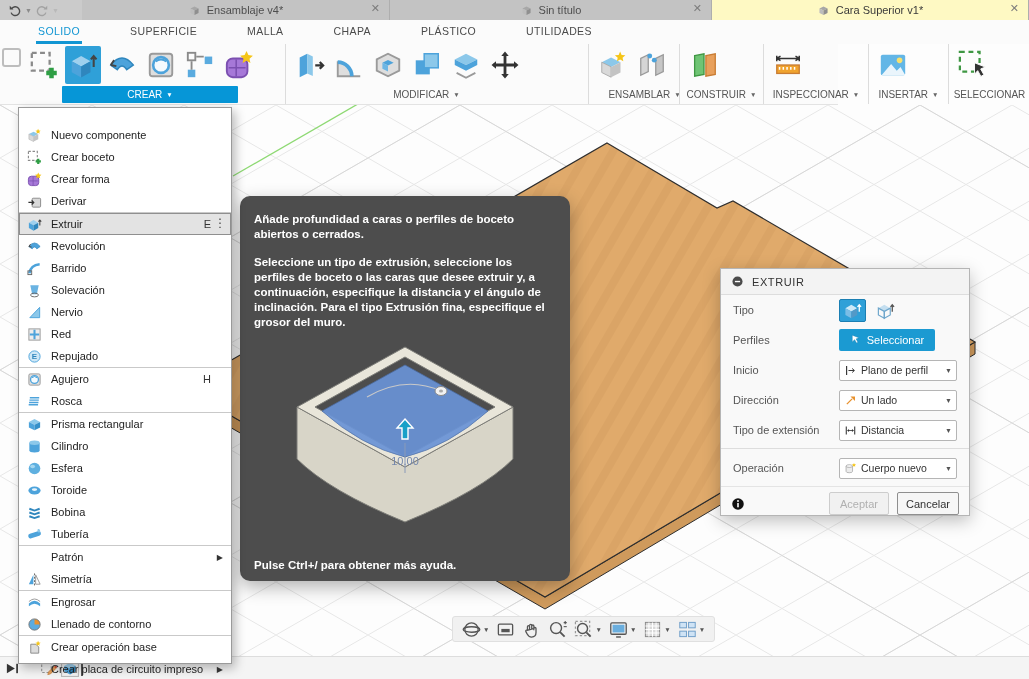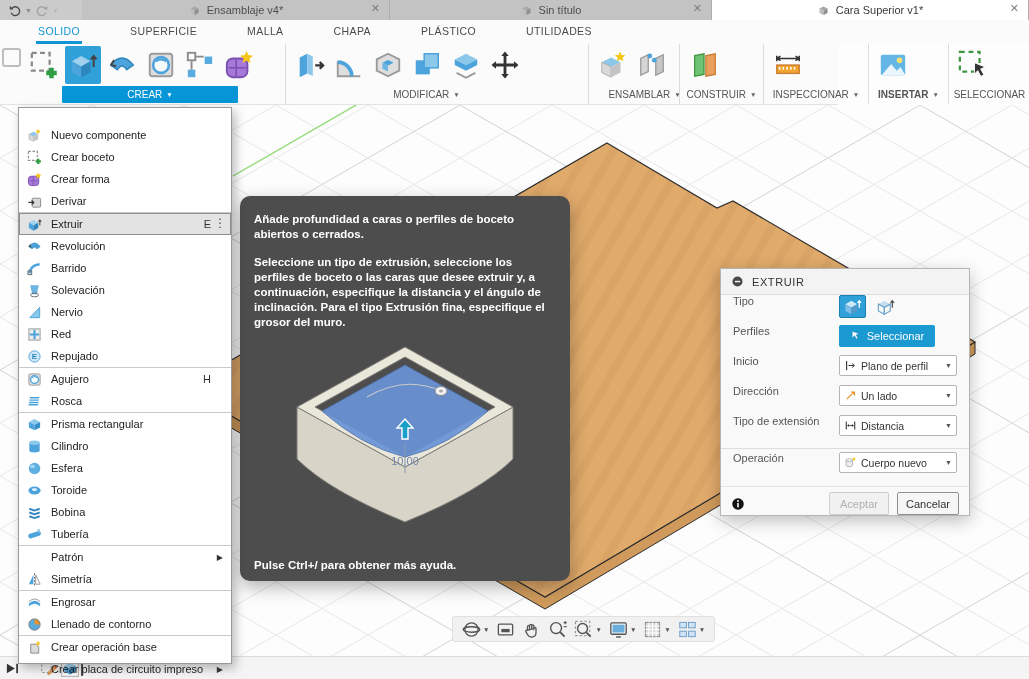--- a/index.html
+++ b/index.html
@@ -9,21 +9,21 @@
   .icon svg{width:100%;height:100%;display:block}
   .icon{display:inline-block;flex:none}
 
   
   #titlebar{position:absolute;left:0;top:0;width:1029px;height:20px;background:#cbcbcb}
   #undoArea{position:absolute;left:0;top:0;width:82px;height:20px;display:flex;align-items:center;gap:3px;padding-left:8px;box-sizing:border-box}
   #undoArea .icon{width:14px;height:14px}
   .caret{font-size:7px;color:#8b8b8b;line-height:1}
   .tab{position:absolute;top:0;height:20px;background:#c3c3c3;border-right:1px solid #aeaeae;
        display:flex;align-items:center;justify-content:center;gap:6px;box-sizing:border-box}
-  .tab.active{background:#ffffff}
+  .tab.active{background:#fef9c3}
   .tab .icon{width:13px;height:13px}
   .tab-label{font-size:11px;color:#4e4e4e;white-space:nowrap}
   .tab.active .tab-label{color:#3a3a3a}
   .tab-close{position:absolute;right:9px;top:2px;font-size:11px;color:#7c7c7c;cursor:default}
 
   
   #ribbonTabs{position:absolute;left:0;top:20px;width:1029px;height:24px;background:#fbfbfb;
               display:flex;align-items:stretch;gap:46px;padding-left:36px;box-sizing:border-box}
   .rtab{font-size:10.5px;letter-spacing:.4px;color:#4a4a4a;display:flex;align-items:center;
         border-bottom:3px solid transparent;padding:0 2px;box-sizing:border-box}
@@ -67,21 +67,21 @@
   #tooltip p{margin:0 0 13px 0;font-size:11.5px;font-weight:bold;line-height:15px}
   #ttImg{display:block;margin:2px auto 0 auto}
   #ttFooter{position:absolute;left:14px;bottom:10px;font-size:11.5px;font-weight:bold}
 
   
   #dialog{position:absolute;left:720px;top:268px;width:250px;height:248px;background:#f9f9f9;
     border:1px solid #b5b5b5;box-shadow:0 5px 16px rgba(0,0,0,.25);z-index:20;box-sizing:border-box}
   #dlgHeader{height:25px;display:flex;align-items:center;gap:8px;padding:0 10px;background:#f3f3f3;border-bottom:1px solid #ddd}
   #dlgHeader .icon{width:13px;height:13px}
   #dlgTitle{font-size:11px;color:#333;letter-spacing:.6px}
-  .drow{height:30px;display:flex;align-items:flex-start;padding:0 12px}
+  .drow{height:30px;display:flex;align-items:center;padding:0 12px}
   .dlabel{font-size:11px;color:#555;width:106px;flex:none}
   .dd{width:118px;height:21px;background:#fff;border:1px solid #b5b5b5;border-radius:2px;
       display:flex;align-items:center;gap:4px;padding:8px 4px;box-sizing:border-box}
   .dd .icon{width:13px;height:13px}
   .ddtext{font-size:10.5px;color:#333;flex:1;white-space:nowrap}
   .ddcaret{font-size:7px;color:#555}
   .tipoBtn{width:27px;height:23px;border-radius:2px;display:flex;align-items:center;justify-content:center;margin-right:6px}
   .tipoBtn .icon{width:19px;height:19px}
   .tipoBtn.sel{background:#2fa0d8;border:1px solid #1b7fb3;box-sizing:border-box}
   #selBtn{width:96px;height:22px;background:#1b9ad2;border-radius:2px;display:flex;align-items:center;justify-content:center;gap:5px}
@@ -355,21 +355,21 @@
                 <path d="M3.5 9 v1.5 M5.5 9 v1.5 M7.5 9 v1.5 M9.5 9 v1.5 M11.5 9 v1.5" stroke="#fff" stroke-width="0.8"></path>
               </svg>
             </span>
           </div>
         </div>
         <div class="glabel">
           <span class="gtext">INSPECCIONAR</span>
           <span class="gcaret">▼</span>
         </div>
       </div>
-      <div class="rgroup sep" style="left: 868px; width: 79px; font-weight: bold;">
+      <div class="rgroup sep" style="left: 868px; width: 79px;">
         <div class="rtools">
           <div class="tool">
             <span class="icon">
               <svg viewBox="0 0 16 16">
                 <rect x="1.5" y="2.5" width="13" height="11" rx="1" fill="#63b6e6"></rect>
                 <circle cx="11.5" cy="5.5" r="1.5" fill="#f7e06e"></circle>
                 <path d="M2 13.3 L7 7.5 10 11 12 9 14.5 13.3 Z" fill="#eaf5fc"></path>
               </svg>
             </span>
           </div>

